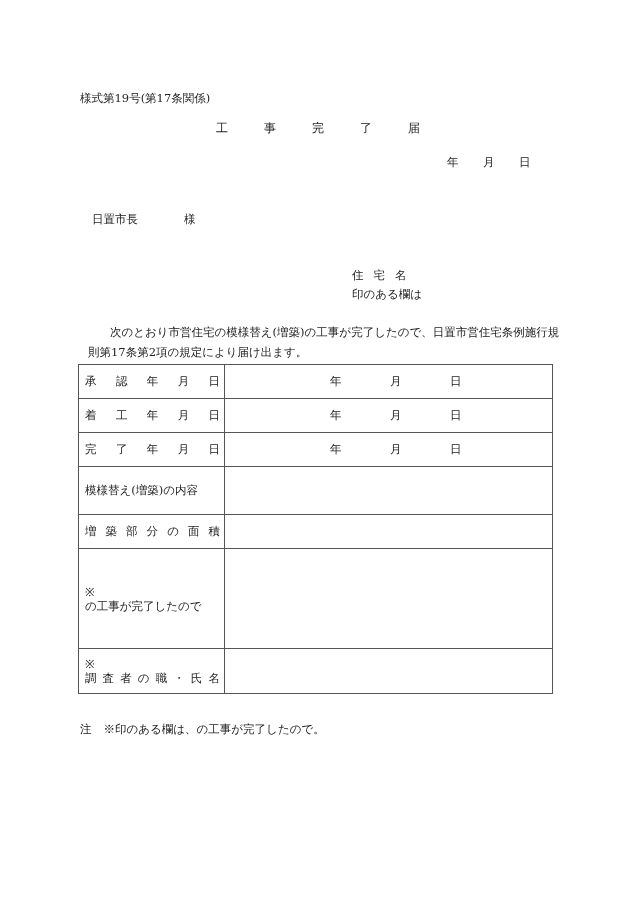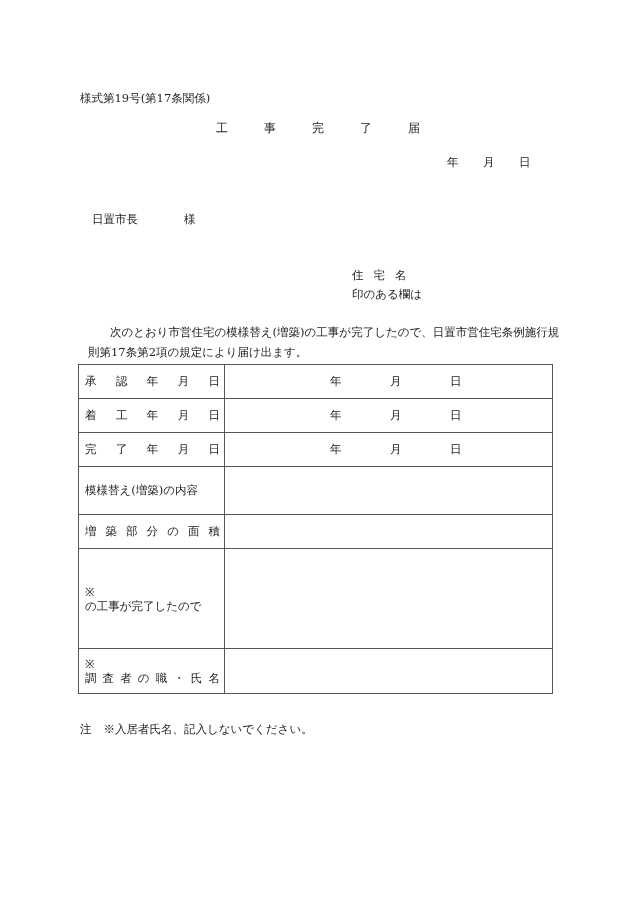--- a/index.html
+++ b/index.html
@@ -149,14 +149,14 @@
             <span>氏</span>
             <span>名</span>
       </div>
     </td>
     <td></td>
   </tr>
 </tbody>
   </table>
 
 <div class="abs note">
-  <span>注</span><span class="mark">※入居者氏名、記入しないでください。</span>
+  <span>注</span><span class="mark">※印のある欄は、の工事が完了したので。</span>
 </div>
 
 </body></html>

